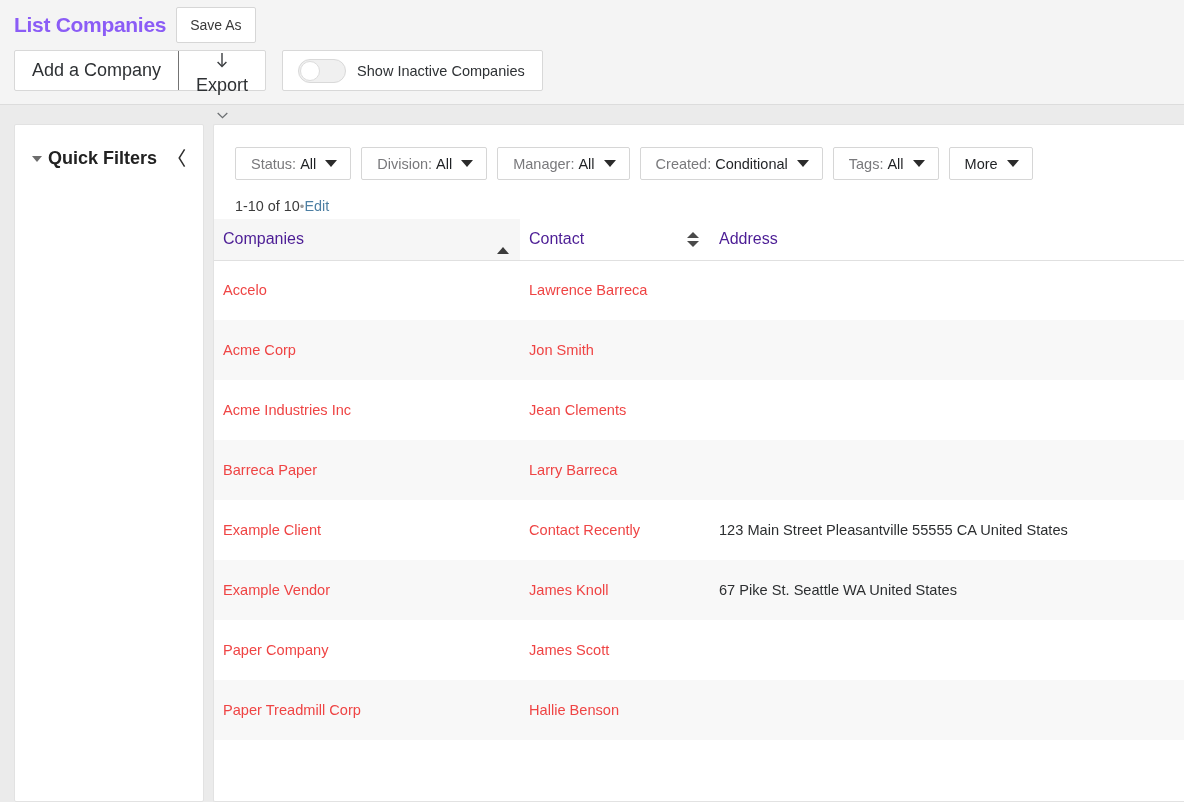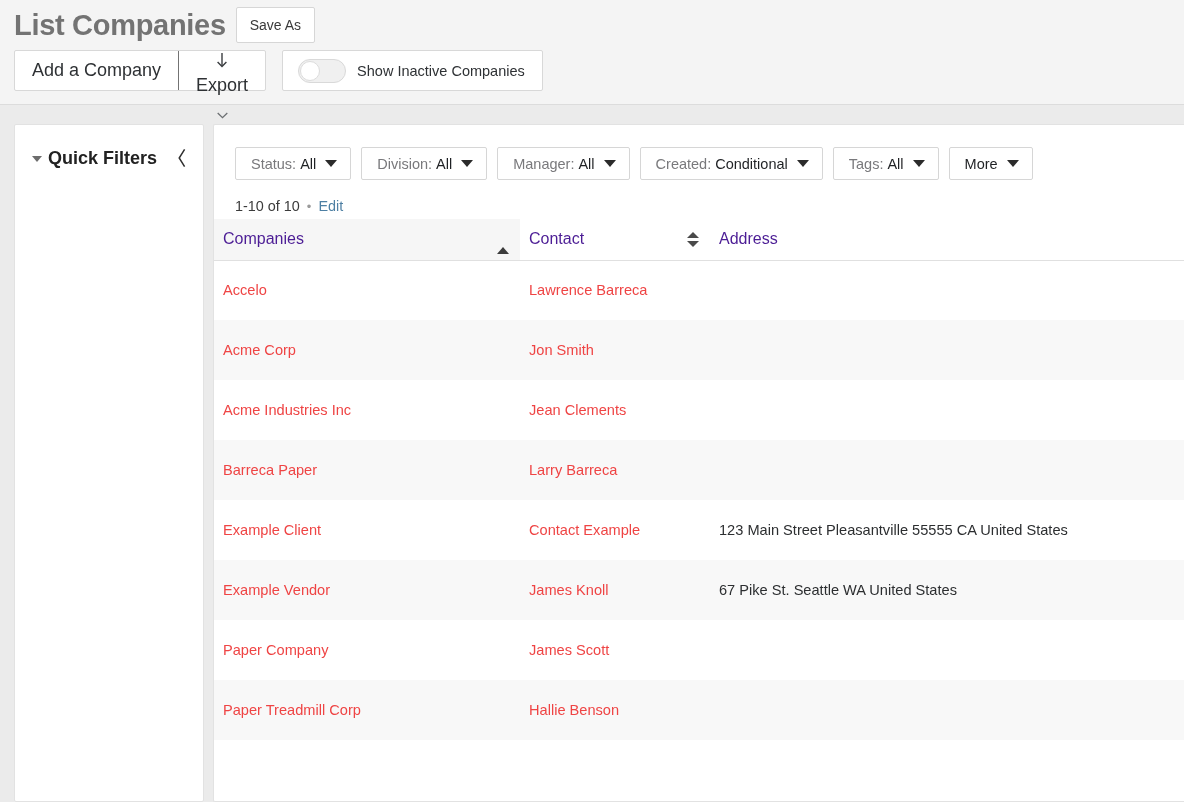--- a/index.html
+++ b/index.html
@@ -18,23 +18,23 @@
     border-bottom: 1px solid #dcdcdc;
     position: relative;
   }
   .title-row {
     display: flex;
     align-items: center;
     padding: 4px 0 0 14px;
     height: 46px;
   }
   .page-title {
-    font-size: 29px;
+    font-size: 21px;
     font-weight: bold;
-    color: #737373;
+    color: #8b5cf6;
     letter-spacing: -0.3px;
     line-height: 36px;
     white-space: nowrap;
   }
   .save-as-btn {
     margin-left: 10px;
     background: #fff;
     border: 1px solid #d6d6d6;
     border-radius: 2px;
     font-size: 14px;
@@ -193,21 +193,20 @@
     border-right: 6px solid transparent;
     border-top: 7px solid #2b2b2b;
   }
 
   .meta-row {
     padding: 18px 5px 0 21px;
     font-size: 14.4px;
     color: #3b3b3b;
     display: flex;
     align-items: center;
-    gap: 7px;
     height: 34px;
   }
   .dot-sep { color: #9a9a9a; font-size: 13px; }
   .edit-link { color: #4d7fa3; text-decoration: none; cursor: pointer; }
 
   
   table.list-table {
     width: 100%;
     border-collapse: collapse;
     table-layout: fixed;
@@ -404,21 +403,21 @@
           <td><a class="cell-link">Jean Clements</a></td>
           <td></td>
         </tr>
         <tr class="stripe">
           <td><a class="cell-link">Barreca Paper</a></td>
           <td><a class="cell-link">Larry Barreca</a></td>
           <td></td>
         </tr>
         <tr>
           <td><a class="cell-link">Example Client</a></td>
-          <td><a class="cell-link">Contact Example</a></td>
+          <td><a class="cell-link">Contact Recently</a></td>
           <td>123 Main Street Pleasantville 55555 CA United States</td>
         </tr>
         <tr class="stripe">
           <td><a class="cell-link">Example Vendor</a></td>
           <td><a class="cell-link">James Knoll</a></td>
           <td>67 Pike St. Seattle WA United States</td>
         </tr>
         <tr>
           <td><a class="cell-link">Paper Company</a></td>
           <td><a class="cell-link">James Scott</a></td>

